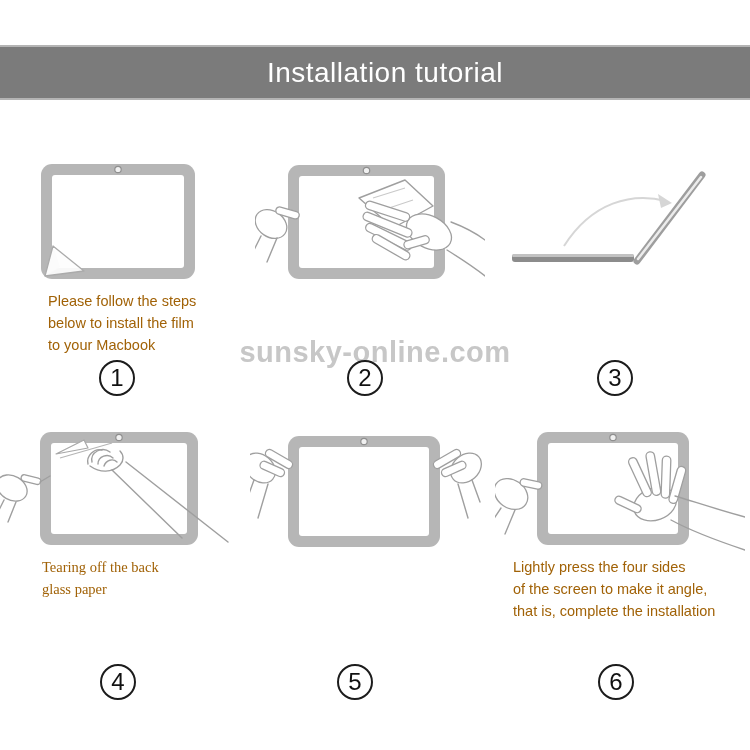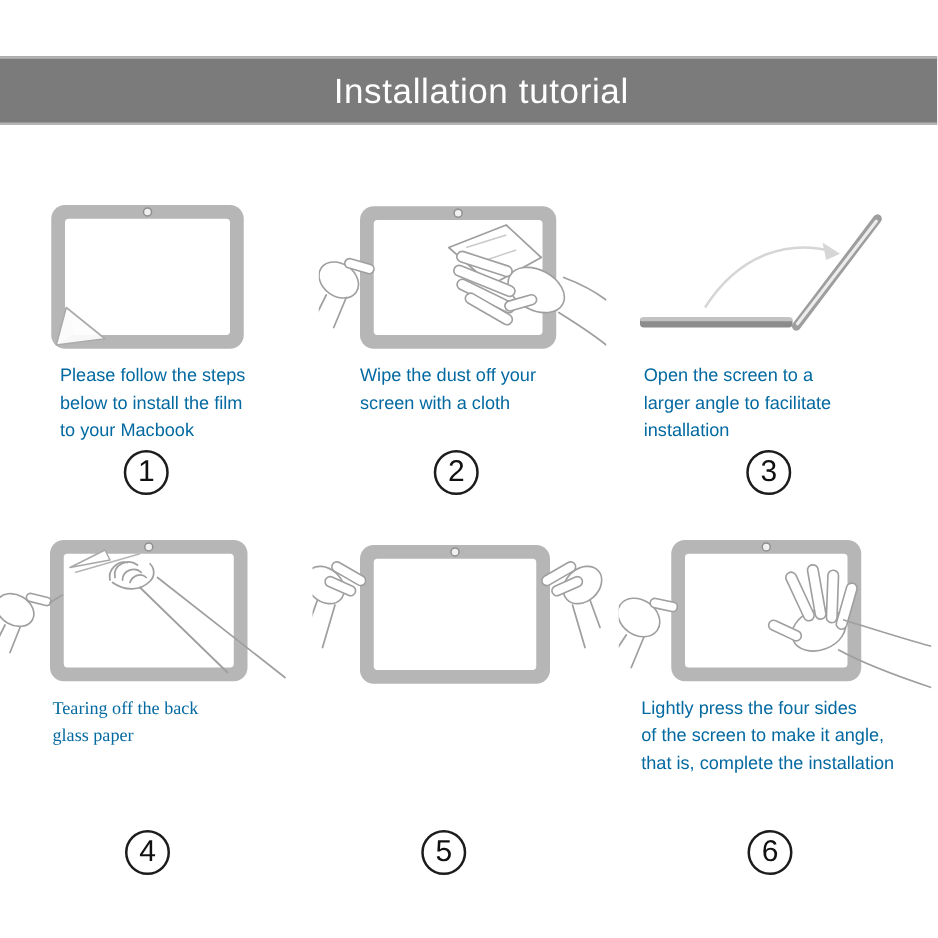--- a/index.html
+++ b/index.html
@@ -12,21 +12,21 @@
     background:#7b7b7b;border-top:2px solid #b4b4b4;border-bottom:2px solid #b4b4b4;
     box-sizing:border-box;display:flex;align-items:center;justify-content:center;padding-left:20px;
   }
   .header .title{color:#fff;font-size:28px;letter-spacing:.5px;}
   .watermark{
     position:absolute;left:0;top:336px;width:750px;text-align:center;
     color:#c7c7c7;font-size:29px;font-weight:bold;letter-spacing:.5px;pointer-events:none;
   }
   .illus{position:absolute;}
   .caption{
-    position:absolute;margin:0;color:#0369a1;font-size:14.5px;line-height:22px;
+    position:absolute;margin:0;color:#a16207;font-size:14.5px;line-height:22px;
     white-space:pre-line;
   }
   .stepnum{
     position:absolute;width:36px;height:36px;border:2px solid #1c1c1c;border-radius:50%;
     box-sizing:border-box;display:flex;align-items:center;justify-content:center;
     font-size:24px;color:#111;background:#fff;
   }
   
   .il1{left:20px;top:150px;}   .il2{left:255px;top:150px;}  .il3{left:500px;top:150px;}
   .cap1{left:48px;top:290px;}  .cap2{left:288px;top:290px;} .cap3{left:515px;top:290px;}
@@ -40,20 +40,21 @@
 </style>
 </head>
 <body>
 
 <div class="canvas">
 
   <div class="header">
     <span class="title">Installation tutorial</span>
   </div>
 
+  <div class="watermark">sunsky-online.com</div>
 
   <svg class="illus il1" width="220" height="140" viewBox="0 0 220 140">
     <rect x="21" y="14" width="154" height="115" rx="11" fill="#b6b6b6"></rect>
     <rect x="32" y="25" width="132" height="93" rx="3" fill="#fff"></rect>
     <circle cx="98" cy="19.5" r="3.2" fill="#f0f0f0" stroke="#8f8f8f" stroke-width="1.2"></circle>
     <path d="M33,96 L40,117 L25,126 Z" fill="#dcdcdc"></path>
     <path d="M33,96 L64,121 L25,126 Z" fill="#fdfdfd" stroke="#ababab" stroke-width="1.3" stroke-linejoin="round" fill-opacity="0.92"></path>
   </svg>
 
   <svg class="illus il2" width="230" height="140" viewBox="0 0 230 140">
@@ -145,25 +146,20 @@
       <rect width="38" height="8.5" rx="4.2" transform="translate(173,82) rotate(-74)" class="cap"></rect>
       <rect width="28" height="8" rx="4" transform="translate(144,94) rotate(-155)" class="cap"></rect>
       <path d="M180,76 C200,82 224,90 250,97" class="ln"></path>
       <path d="M176,100 C198,112 226,122 250,130" class="ln"></path>
     </g>
   </svg>
 
   <p class="caption cap1">Please follow the steps
 below to install the film
 to your Macbook</p>
-  <p class="caption cap2">Wipe the dust off your
-screen with a cloth</p>
-  <p class="caption cap3">Open the screen to a
-larger angle to facilitate
-installation</p>
   <p class="caption cap4">Tearing off the back
 glass paper</p>
   <p class="caption cap6">Lightly press the four sides
 of the screen to make it angle,
 that is, complete the installation</p>
 
   <div class="stepnum n1">
       <span>1</span>
     </div>
   <div class="stepnum n2">

